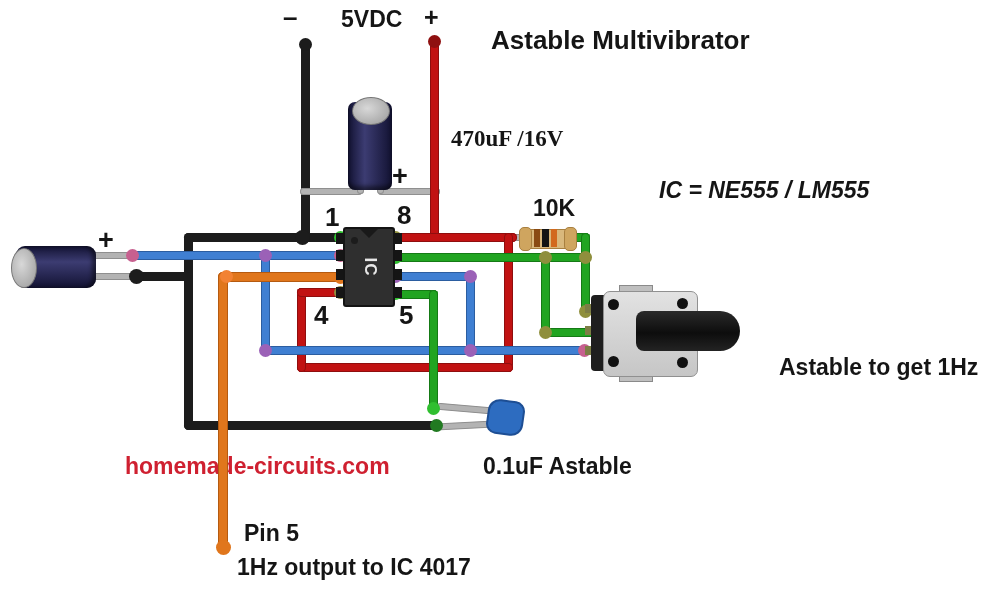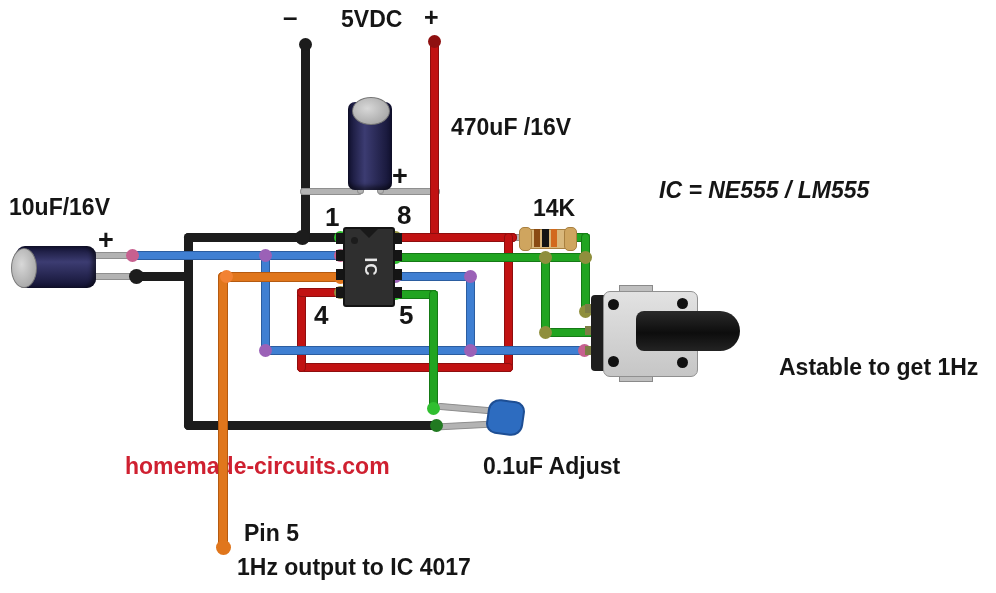--- a/index.html
+++ b/index.html
@@ -22,32 +22,32 @@
   .wm{position:absolute;font-weight:bold;font-size:23px;color:#cf2030;z-index:1;white-space:nowrap;}
 </style>
 </head>
 <body>
 
 <div id="stage">
 
   <div class="lbl" style="left:283px;top:2px;font-size:26px;">–</div>
   <div class="lbl" style="left:341px;top:6px;">5VDC</div>
   <div class="lbl" style="left:424px;top:3px;font-size:25px;">+</div>
-  <div class="lbl" style="left:451px;top:114px;">470uF /16V</div>
+  <div class="lbl" style="left:491px;top:25px;font-size:26px;">Astable Multivibrator</div>
+  <div class="lbl" style="left:451px;top:126px;font-family:Liberation Serif, serif;">470uF /16V</div>
   <div class="lbl" style="left:392px;top:161px;font-size:27px;">+</div>
-  <div class="lbl" style="left:9px;top:194px;">10uF/16V</div>
   <div class="lbl" style="left:98px;top:225px;font-size:27px;">+</div>
   <div class="lbl" style="left:659px;top:177px;font-style:italic;">IC = NE555 / LM555</div>
-  <div class="lbl" style="left:533px;top:195px;">14K</div>
+  <div class="lbl" style="left:533px;top:195px;">10K</div>
   <div class="lbl" style="left:325px;top:202px;font-size:26px;">1</div>
   <div class="lbl" style="left:397px;top:200px;font-size:26px;">8</div>
   <div class="lbl" style="left:314px;top:300px;font-size:26px;">4</div>
   <div class="lbl" style="left:399px;top:300px;font-size:26px;">5</div>
   <div class="lbl" style="left:779px;top:354px;">Astable to get 1Hz</div>
-  <div class="lbl" style="left:483px;top:453px;">0.1uF Adjust</div>
+  <div class="lbl" style="left:483px;top:453px;">0.1uF Astable</div>
   <div class="wm" style="left:125px;top:453px;">homemade-circuits.com</div>
   <div class="lbl" style="left:244px;top:520px;">Pin 5</div>
   <div class="lbl" style="left:237px;top:554px;">1Hz output to IC 4017</div>
 
   <div class="wire bk" style="left:301px;top:41px;width:9px;height:200px;"></div>
   <div class="wire bk" style="left:184px;top:233px;width:158px;height:9px;"></div>
   <div class="wire bk" style="left:184px;top:233px;width:9px;height:197px;"></div>
   <div class="wire bk" style="left:131px;top:272px;width:60px;height:9px;"></div>
   <div class="wire bk" style="left:184px;top:421px;width:252px;height:9px;"></div>
 

